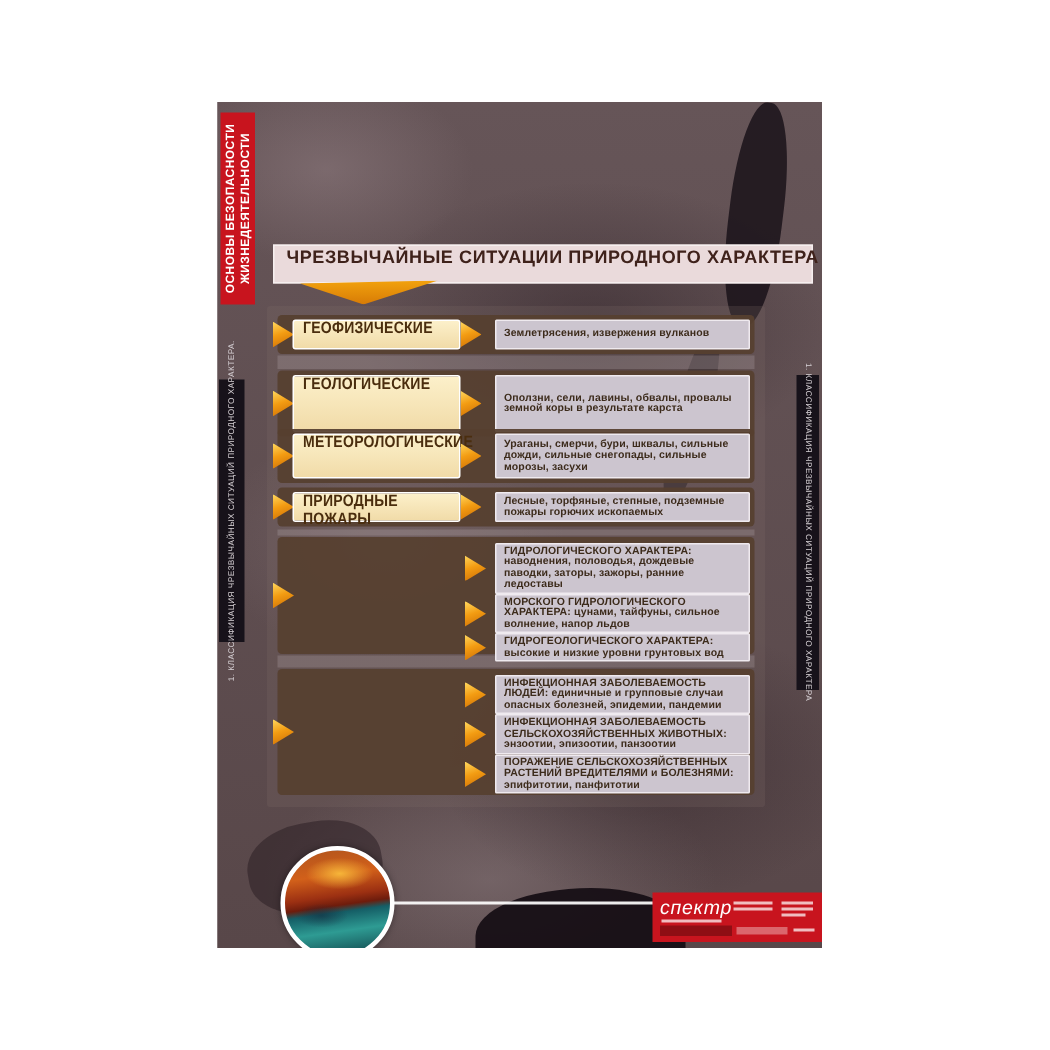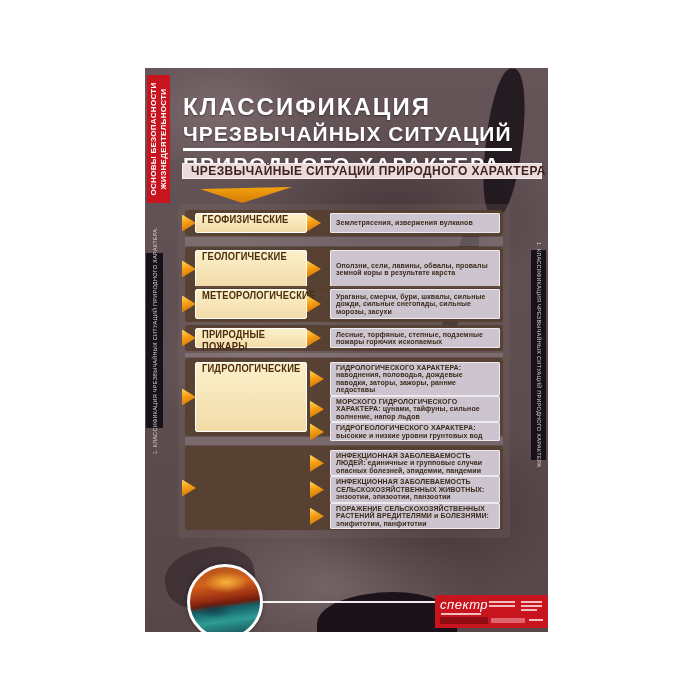--- a/index.html
+++ b/index.html
@@ -47,22 +47,22 @@
   .spine-right span{writing-mode:vertical-rl;color:#d8d2d6;font-size:5.5px;
         letter-spacing:.3px;white-space:nowrap;}
   
   .title{position:absolute;left:38px;top:26px;color:#ffffff;font-weight:bold;
         text-shadow:0 1px 2px rgba(0,0,0,.45);}
   .title-l1{font-size:24px;letter-spacing:2px;line-height:1.1;}
   .title-l2{font-size:21px;letter-spacing:1px;line-height:1.15;margin-top:2px;}
   .title-l2 span{display:inline-block;border-bottom:3px solid #ffffff;padding-bottom:1px;}
   .title-l3{font-size:21px;letter-spacing:2px;line-height:1.15;margin-top:2px;}
   
-  .subtitle-bar{position:absolute;left:37px;top:95px;width:360px;height:16px;
-        background:#eadadb;border:1px solid #f6efef;display:flex;align-items:center;
+  .subtitle-bar{position:absolute;left:37px;top:95px;width:360px;height:26px;
+        background:#eadadb;border:1px solid #f6efef;display:flex;
         box-sizing:border-box;padding-left:8px;}
   .subtitle-bar span{font-size:12px;font-weight:bold;color:#3f221b;letter-spacing:.4px;
         white-space:nowrap;}
   .deco-arrow{position:absolute;left:55px;top:119px;width:92px;height:16px;
         background:linear-gradient(180deg,#f2a20d,#d77b06);
         clip-path:polygon(0 12%,100% 0,46% 100%);}
   
   .row{position:absolute;left:40px;width:318px;background:rgba(86,64,47,.93);
         border-radius:3px;}
   .label-box{position:absolute;left:10px;top:3px;bottom:3px;width:112px;box-sizing:border-box;
@@ -138,27 +138,20 @@
 
     <div class="spine spine-left">
       <div class="spine-left-inner">
         <span>1. КЛАССИФИКАЦИЯ ЧРЕЗВЫЧАЙНЫХ СИТУАЦИЙ ПРИРОДНОГО ХАРАКТЕРА.</span>
       </div>
     </div>
     <div class="spine spine-right">
       <span>1. КЛАССИФИКАЦИЯ ЧРЕЗВЫЧАЙНЫХ СИТУАЦИЙ ПРИРОДНОГО ХАРАКТЕРА</span>
     </div>
 
-    <div class="title">
-      <div class="title-l1">КЛАССИФИКАЦИЯ</div>
-      <div class="title-l2">
-        <span>ЧРЕЗВЫЧАЙНЫХ СИТУАЦИЙ</span>
-      </div>
-      <div class="title-l3">ПРИРОДНОГО ХАРАКТЕРА</div>
-    </div>
 
     <div class="subtitle-bar">
       <span>ЧРЕЗВЫЧАЙНЫЕ СИТУАЦИИ ПРИРОДНОГО ХАРАКТЕРА</span>
     </div>
     <div class="deco-arrow"></div>
 
     <div class="row r1">
       <span class="chv chv-left"></span>
       <div class="label-box">
         <span class="label-text">ГЕОФИЗИЧЕСКИЕ</span>
@@ -197,23 +190,20 @@
         <span class="label-text">ПРИРОДНЫЕ ПОЖАРЫ</span>
       </div>
       <span class="chv chv-mid"></span>
       <div class="desc-box desc-single">
         <span>Лесные, торфяные, степные, подземные пожары горючих ископаемых</span>
       </div>
     </div>
 
     <div class="row tall r5">
       <span class="chv chv-left"></span>
-      <div class="label-box">
-        <span class="label-text">ГИДРОЛОГИЧЕСКИЕ</span>
-      </div>
       <div class="desc-stack">
         <div class="desc-item">
           <span class="chv chv-item"></span>
           <div class="desc-box">
             <span>ГИДРОЛОГИЧЕСКОГО ХАРАКТЕРА: наводнения, половодья, дождевые паводки, заторы, зажоры, ранние ледоставы</span>
           </div>
         </div>
         <div class="desc-item">
           <span class="chv chv-item"></span>
           <div class="desc-box">

